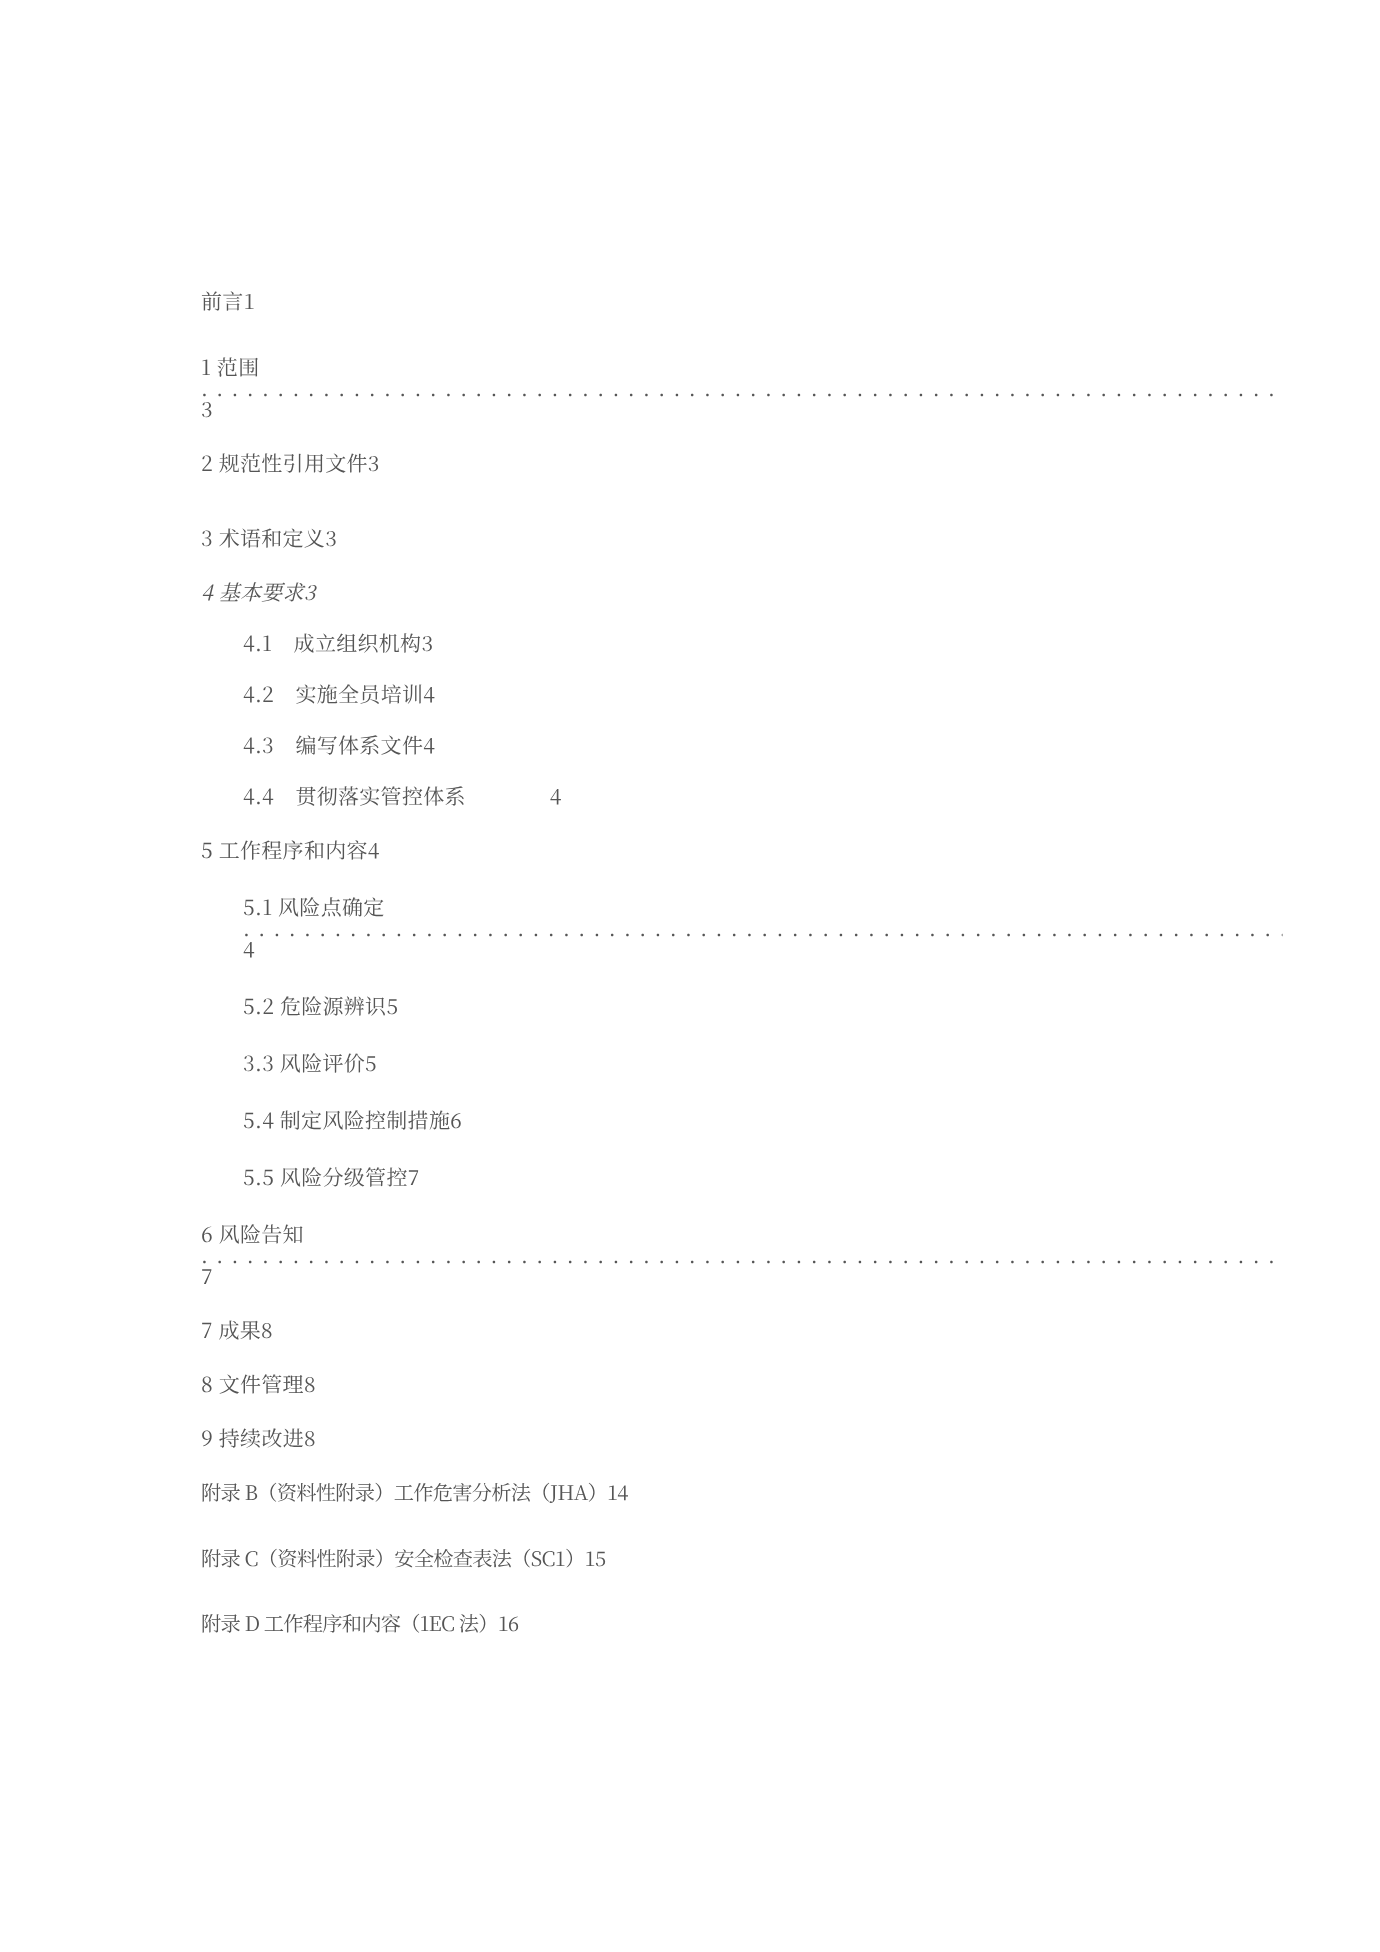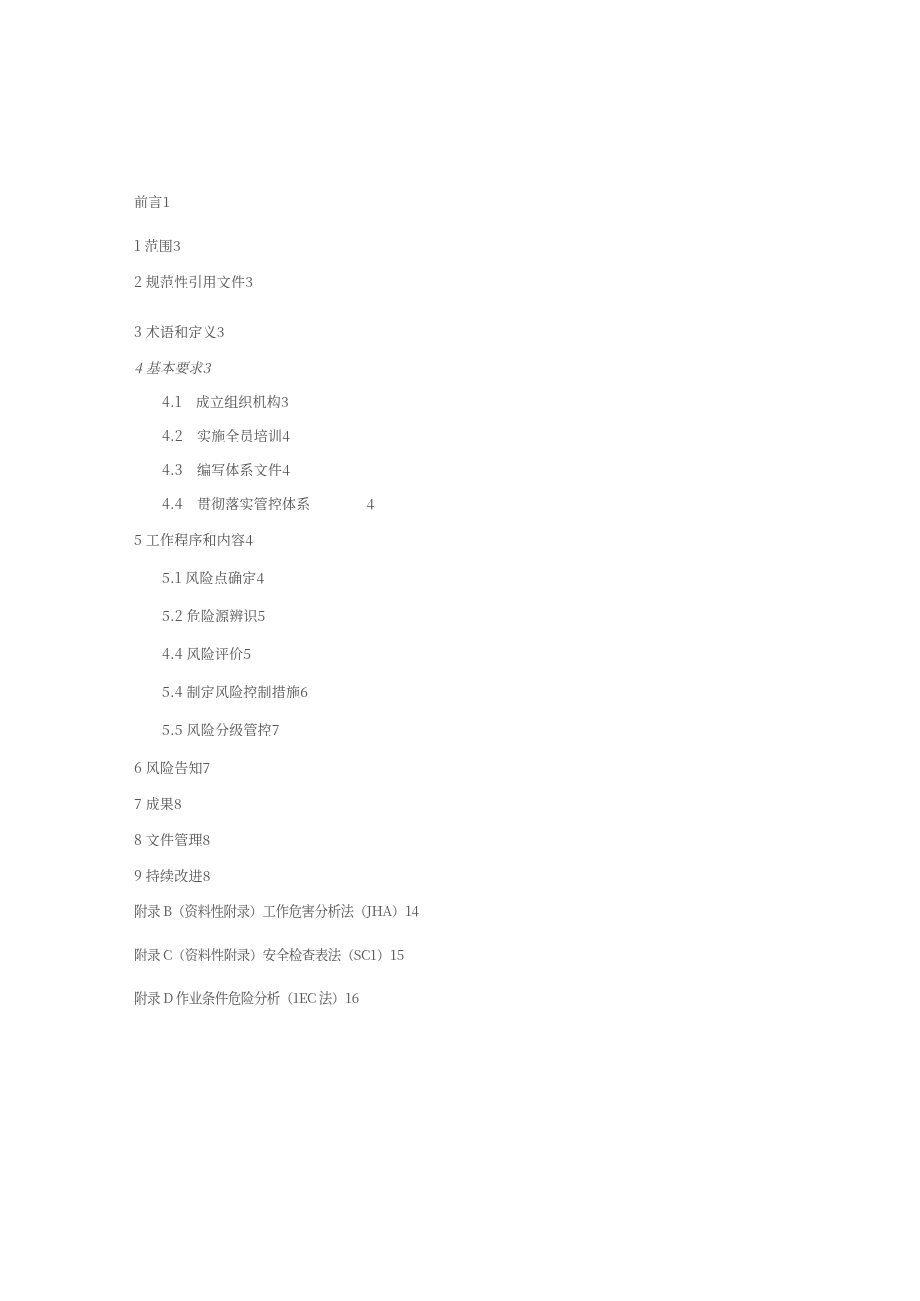--- a/index.html
+++ b/index.html
@@ -45,21 +45,21 @@
 </head>
 <body>
 
 <div class="page">
   <div id="toc">
       <div class="toc-line" style="padding-left: 0px; margin-bottom: 30px;">
         <span class="title">前言 </span>
         <span class="leader space-dot"></span>
         <span class="page"> 1</span>
       </div>
-      <div class="toc-line" style="padding-left: 0px; margin-bottom: 22px;">
+      <div class="toc-line" style="padding-left: 0px; margin-bottom: 22px; flex-direction: column;">
         <span class="title">1 范围</span>
         <span class="leader space-dot"></span>
         <span class="page"> 3</span>
       </div>
       <div class="toc-line" style="padding-left: 0px; margin-bottom: 36px;">
         <span class="title">2 规范性引用文件 </span>
         <span class="leader space-dot"></span>
         <span class="page"> 3</span>
       </div>
       <div class="toc-line" style="padding-left: 0px; margin-bottom: 22px;">
@@ -90,46 +90,46 @@
       <div class="toc-line" style="padding-left: 28px; margin-bottom: 22px; gap: 28px;">
         <span class="title">4.4　贯彻落实管控体系 </span>
         <span class="leader space-dot"></span>
         <span class="page"> 4</span>
       </div>
       <div class="toc-line" style="padding-left: 0px; margin-bottom: 24px;">
         <span class="title">5 工作程序和内容 </span>
         <span class="leader space-dot"></span>
         <span class="page"> 4</span>
       </div>
-      <div class="toc-line" style="padding-left: 28px; margin-bottom: 24px;">
+      <div class="toc-line" style="padding-left: 28px; margin-bottom: 24px; flex-direction: column;">
         <span class="title">5.1 风险点确定 </span>
         <span class="leader space-dot"></span>
         <span class="page"> 4</span>
       </div>
       <div class="toc-line" style="padding-left: 28px; margin-bottom: 24px;">
         <span class="title">5.2 危险源辨识 </span>
         <span class="leader space-dot"></span>
         <span class="page"> 5</span>
       </div>
       <div class="toc-line" style="padding-left: 28px; margin-bottom: 24px;">
-        <span class="title">4.4 风险评价 </span>
+        <span class="title">3.3 风险评价 </span>
         <span class="leader space-dot"></span>
         <span class="page"> 5</span>
       </div>
       <div class="toc-line" style="padding-left: 28px; margin-bottom: 24px;">
         <span class="title">5.4 制定风险控制措施 </span>
         <span class="leader space-dot"></span>
         <span class="page"> 6</span>
       </div>
       <div class="toc-line" style="padding-left: 28px; margin-bottom: 24px;">
         <span class="title">5.5 风险分级管控 </span>
         <span class="leader space-dot"></span>
         <span class="page"> 7</span>
       </div>
-      <div class="toc-line" style="padding-left: 0px; margin-bottom: 22px;">
+      <div class="toc-line" style="padding-left: 0px; margin-bottom: 22px; flex-direction: column;">
         <span class="title">6 风险告知 </span>
         <span class="leader space-dot"></span>
         <span class="page"> 7</span>
       </div>
       <div class="toc-line" style="padding-left: 0px; margin-bottom: 22px;">
         <span class="title">7 成果 </span>
         <span class="leader space-dot"></span>
         <span class="page"> 8</span>
       </div>
       <div class="toc-line" style="padding-left: 0px; margin-bottom: 22px;">
@@ -146,18 +146,18 @@
         <span class="title">附录 B（资料性附录）工作危害分析法（JHA） </span>
         <span class="leader tight-dot"></span>
         <span class="page">14</span>
       </div>
       <div class="toc-line tight-cjk" style="padding-left: 0px; margin-bottom: 30px;">
         <span class="title">附录 C（资料性附录）安全检查表法（SC1）</span>
         <span class="leader tight-dot"></span>
         <span class="page">15</span>
       </div>
       <div class="toc-line tight-cjk" style="padding-left: 0px; margin-bottom: 0px;">
-        <span class="title">附录 D 作业条件危险分析（1EC 法） </span>
+        <span class="title">附录 D 工作程序和内容（1EC 法） </span>
         <span class="leader space-dot"></span>
         <span class="page"> 16</span>
       </div>
     </div>
 </div>
 
 </body></html>

